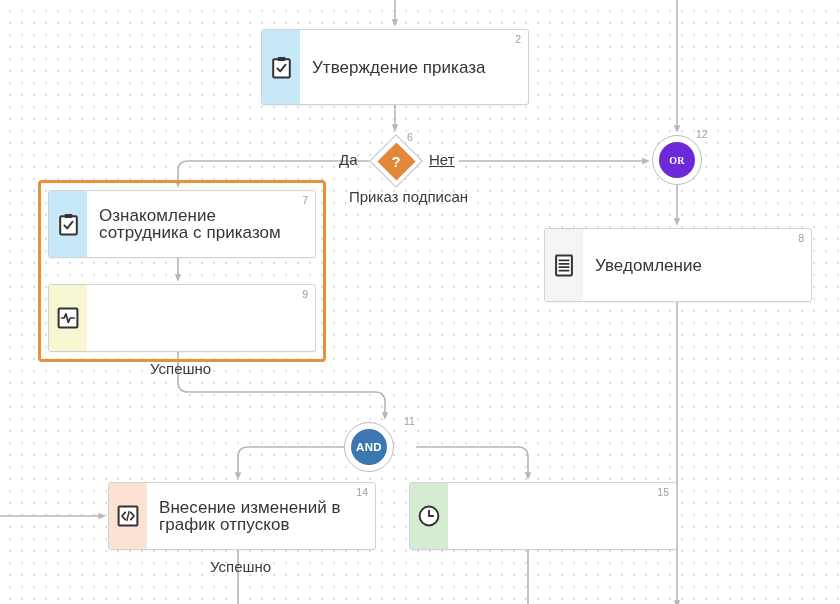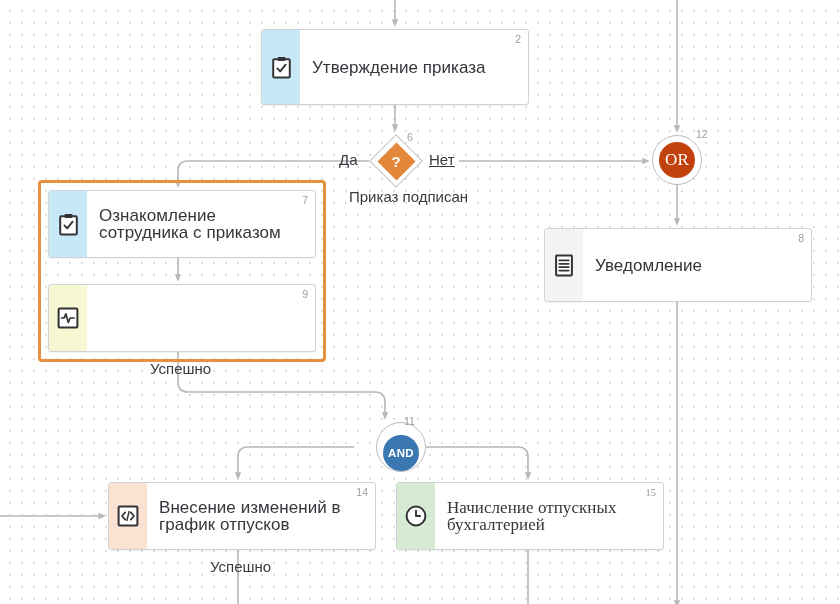--- a/index.html
+++ b/index.html
@@ -100,24 +100,24 @@
   .gateway .inner {
     width: 36px;
     height: 36px;
     border-radius: 50%;
     display: flex;
     align-items: center;
     justify-content: center;
     color: #ffffff;
   }
   .inner-or {
-    background: #c2410c;
+    background: #6d28d9;
     font-family: "Liberation Serif", serif;
-    font-size: 17px;
-    font-weight: 400;
+    font-size: 10px;
+    font-weight: 700;
     letter-spacing: 0.3px;
   }
   .inner-and {
     background: #3b77b0;
     font-size: 11.5px;
     font-weight: 700;
     letter-spacing: 0.3px;
   }
   .gw-num {
     position: absolute;
@@ -287,47 +287,46 @@
         <path d="M13.8,7.4 L17.0,11 L13.8,14.6" fill="none" stroke="#333337" stroke-width="1.7" stroke-linecap="round" stroke-linejoin="round"></path>
         <path d="M12.1,6.6 L9.9,15.4" fill="none" stroke="#333337" stroke-width="1.5" stroke-linecap="round"></path>
       </svg>
     </div>
     <div class="body">
       <span class="num">14</span>
       <span class="title">Внесение изменений в график отпусков</span>
     </div>
   </div>
 
-  <div class="node" id="node-15" style="left: 396px; top: 482px; width: 268px; height: 68px; font-family: Liberation Serif, serif;">
+  <div class="node" id="node-15" style="left: 409px; top: 482px; width: 268px; height: 68px;">
     <div class="iconpane pane-green">
       <svg class="icon-svg" width="24" height="24" viewBox="0 0 24 24">
         <circle cx="12" cy="12" r="9.4" fill="#ffffff" stroke="#333337" stroke-width="2"></circle>
         <path d="M12,6.6 L12,12 L16.1,12" fill="none" stroke="#333337" stroke-width="1.9" stroke-linecap="round" stroke-linejoin="round"></path>
       </svg>
     </div>
     <div class="body">
       <span class="num">15</span>
-      <span class="title">Начисление отпускных бухгалтерией</span>
     </div>
   </div>
 
   <div class="decision" id="decision-6" style="left: 369px; top: 134px;">
     <div class="outer"></div>
     <div class="fill"></div>
     <div class="qmark">?</div>
   </div>
   <div class="gw-num" id="decision-6-num" style="left: 407px; top: 132px;">6</div>
   <div class="edge-label" id="decision-6-caption" style="left: 349px; top: 190px;">Приказ подписан</div>
 
   <div class="gateway" id="gateway-12" style="left: 652px; top: 135px;">
     <div class="inner inner-or">OR</div>
   </div>
   <div class="gw-num" id="gateway-12-num" style="left: 696px; top: 129px;">12</div>
 
-  <div class="gateway" id="gateway-11" style="left: 376px; top: 422px; align-items: flex-end;">
+  <div class="gateway" id="gateway-11" style="left: 344px; top: 422px;">
     <div class="inner inner-and">AND</div>
   </div>
   <div class="gw-num" id="gateway-11-num" style="left: 404px; top: 416px;">11</div>
 
   <div class="edge-label" id="lbl-da" style="left: 339px; top: 153px;">Да</div>
   <div class="edge-label" id="lbl-net" style="left: 429px; top: 153px; text-decoration: underline;">Нет</div>
   <div class="edge-label" id="lbl-usp1" style="left: 150px; top: 362px;">Успешно</div>
   <div class="edge-label" id="lbl-usp2" style="left: 210px; top: 560px;">Успешно</div>
 
 </div>

